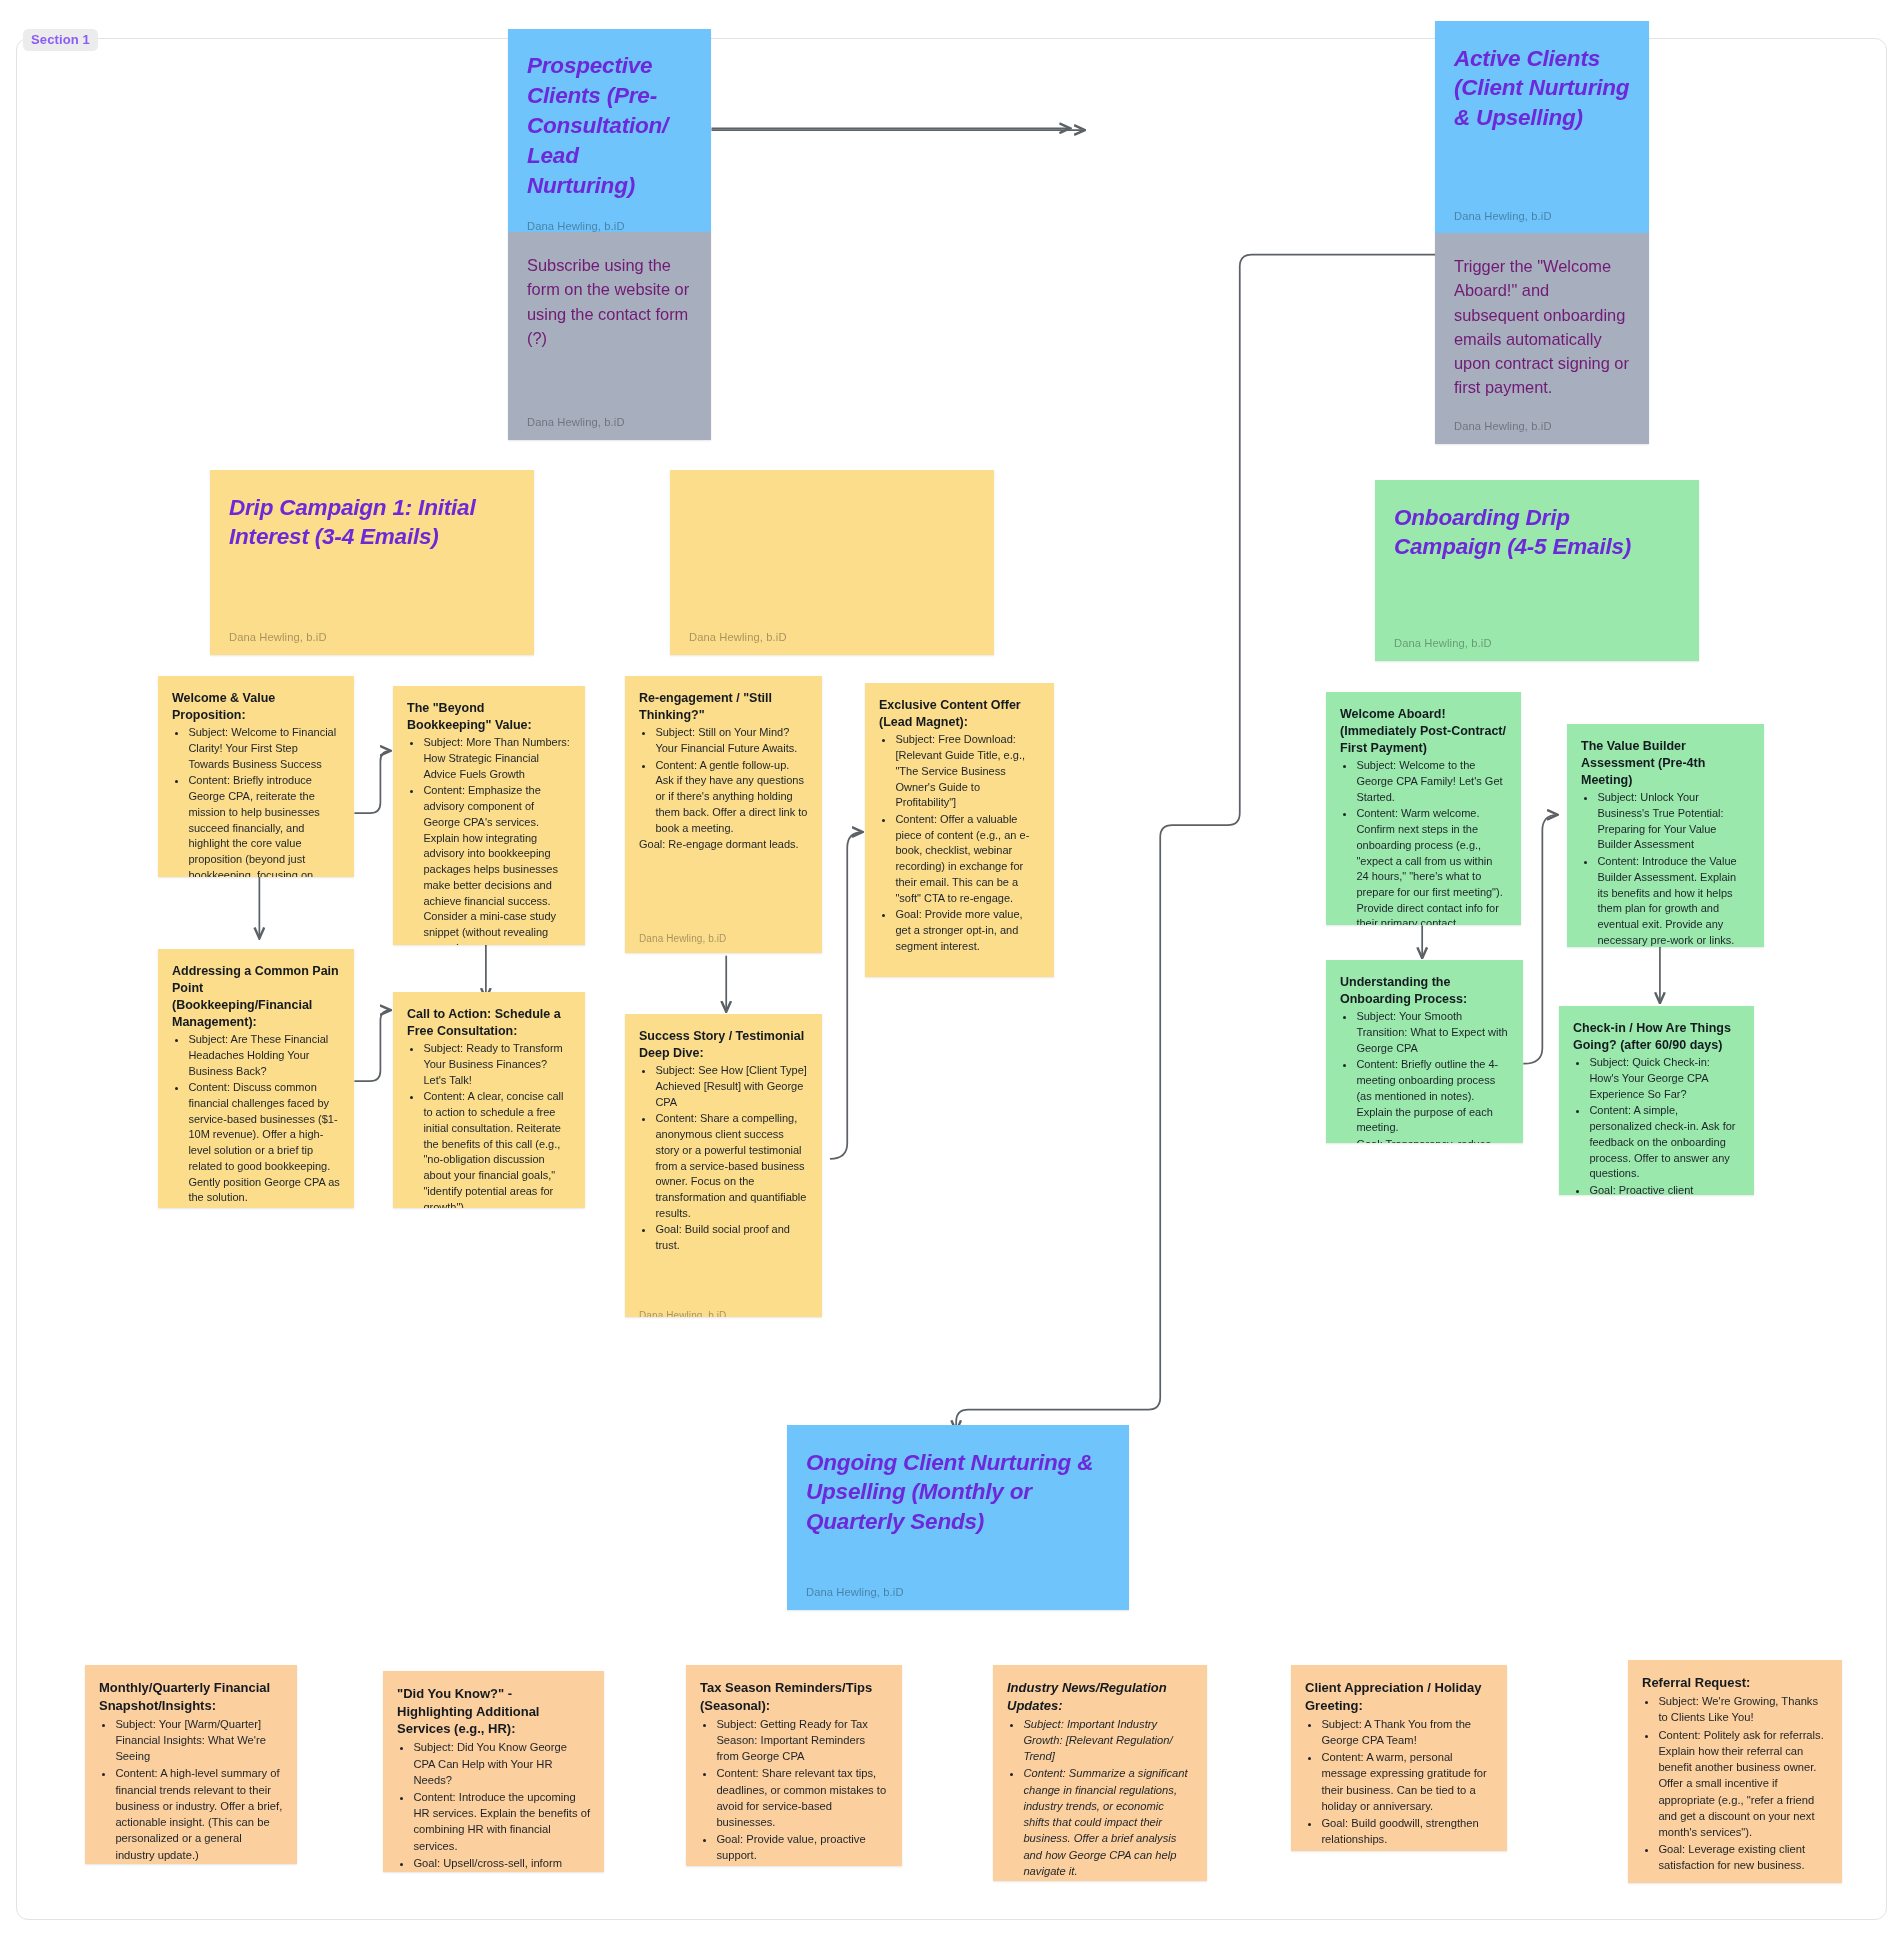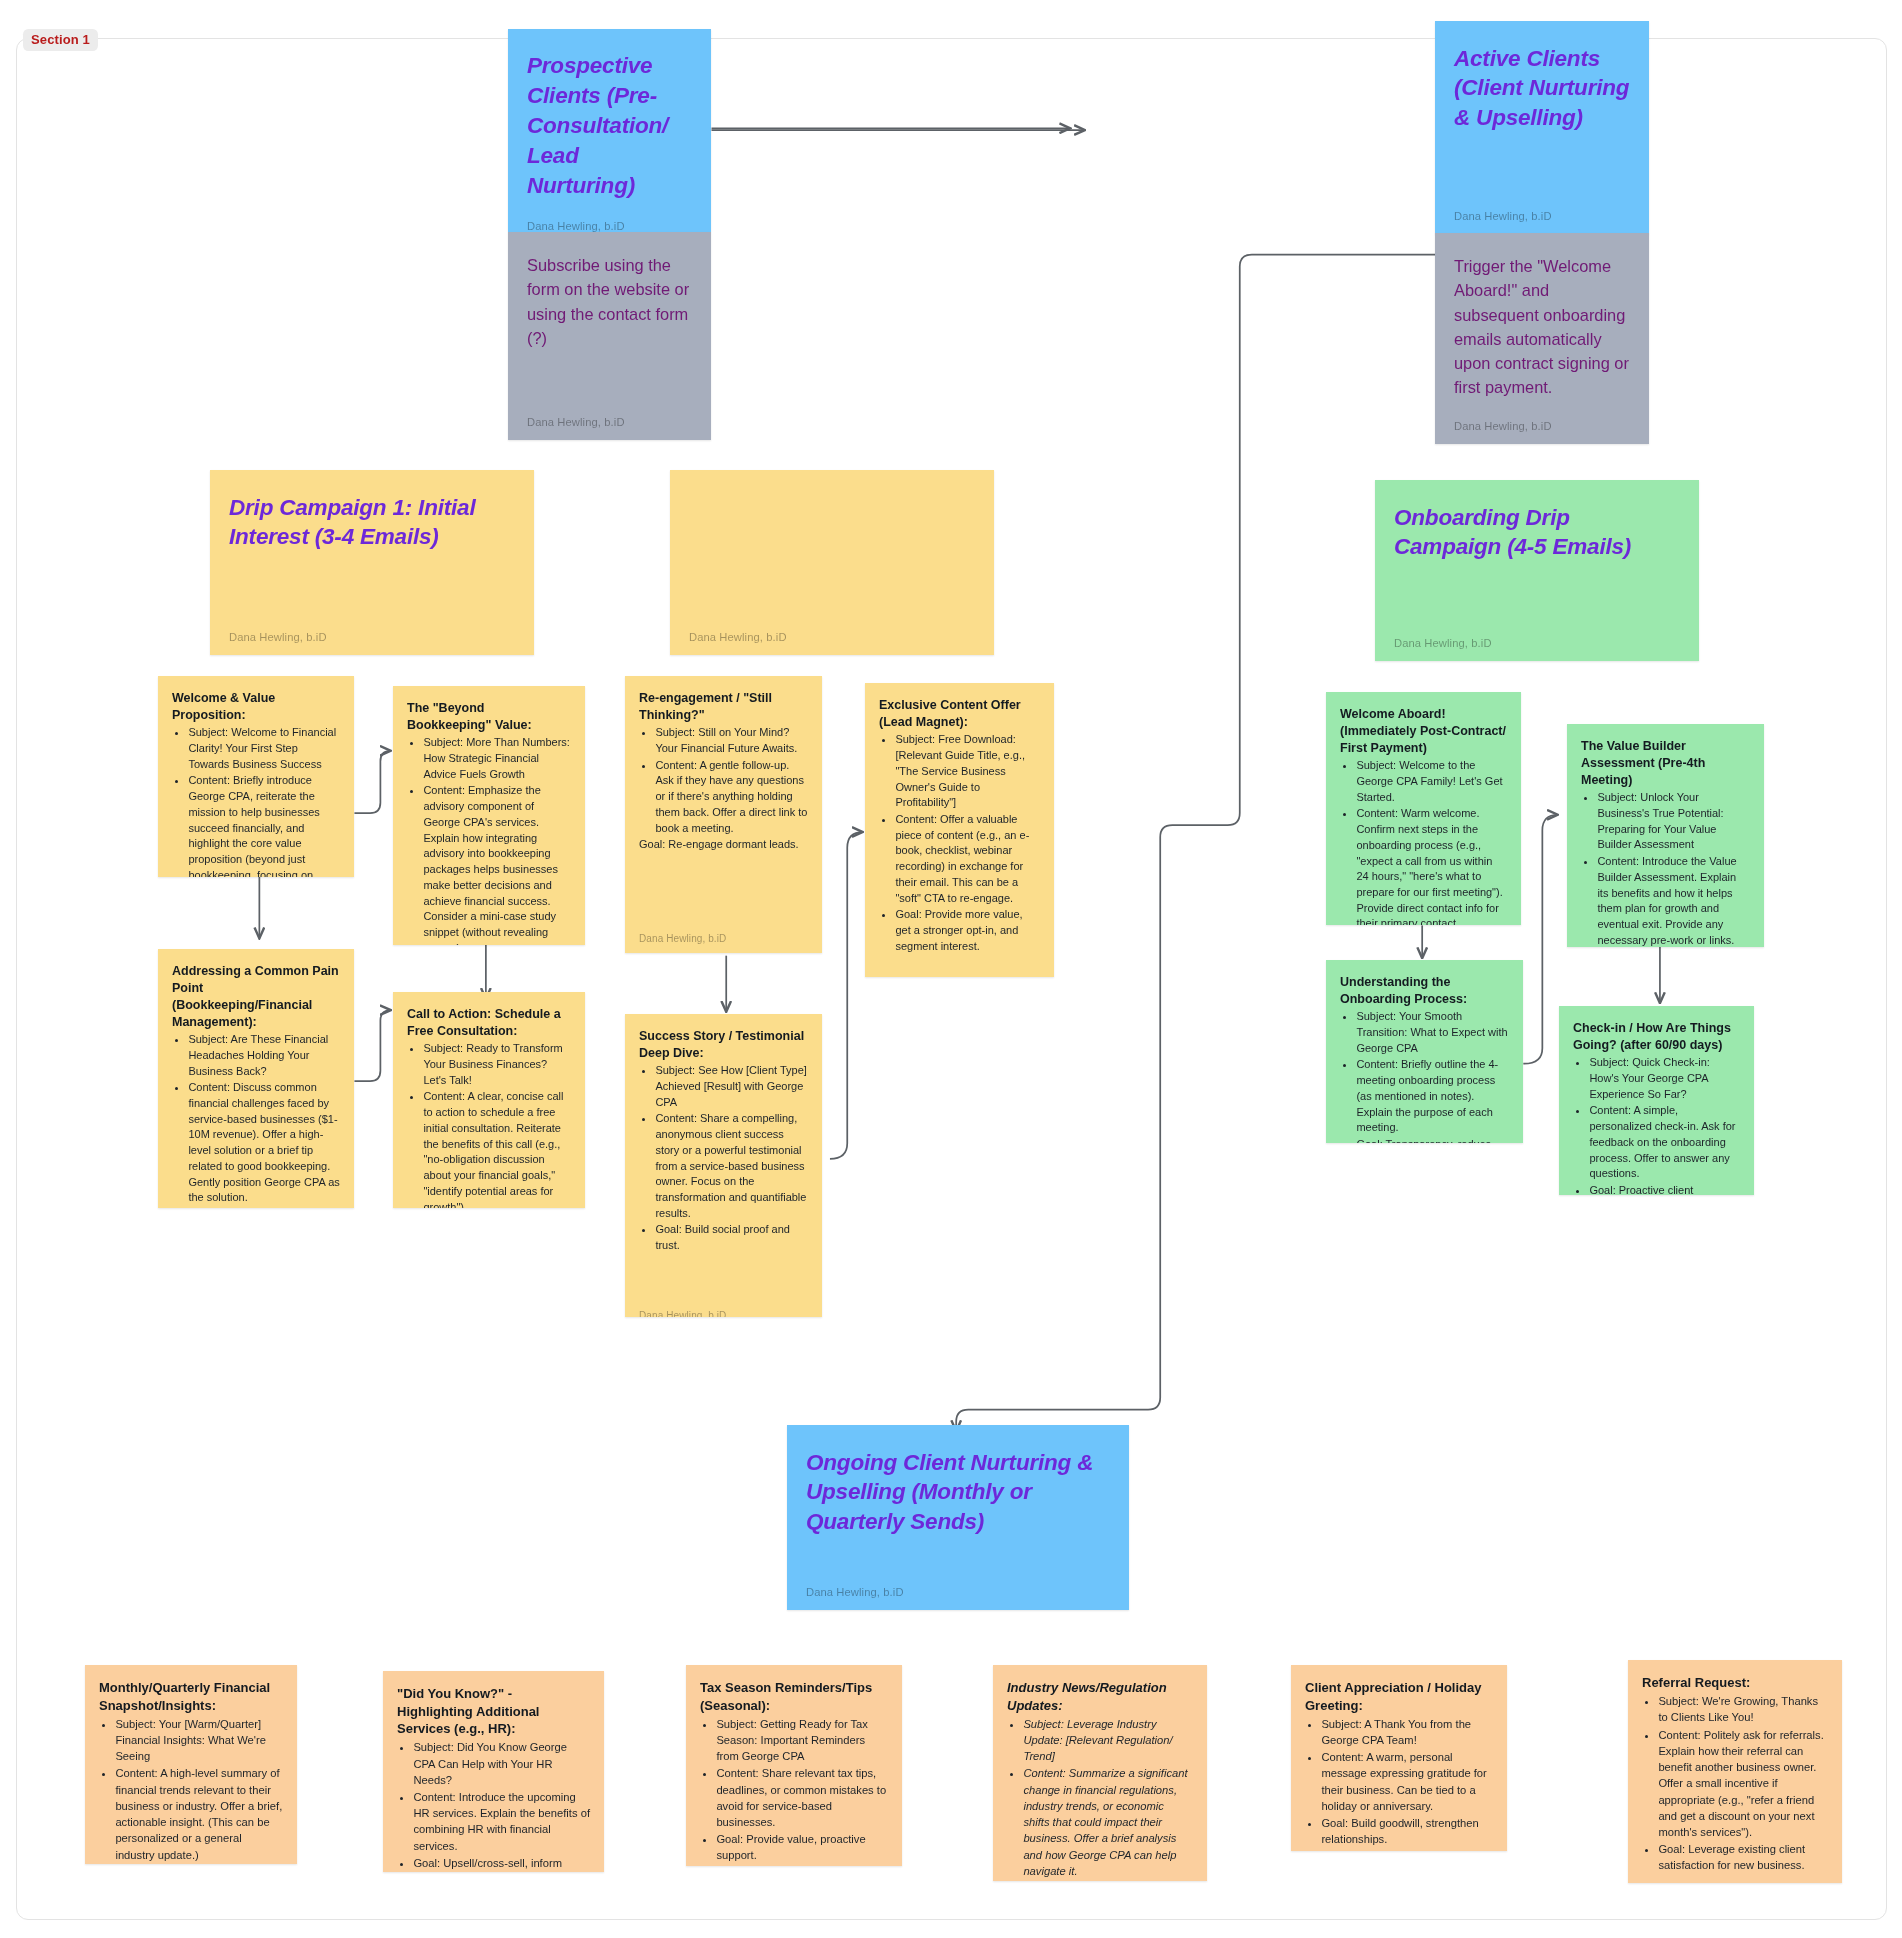--- a/index.html
+++ b/index.html
@@ -22,21 +22,21 @@
     left: 15.6px; top: 38px;
     width: 1871px; height: 1882px;
     border: 0.9px solid #e3e3e3;
     border-radius: 12px;
     background: #ffffff;
   }
   .section-tag {
     position: absolute;
     left: 22.5px; top: 28.5px;
     background: #ececec;
-    color: #b91c1c;
+    color: #8b5cf6;
     font-size: 13px;
     font-weight: 700;
     padding: 3.5px 8.6px 4.3px;
     border-radius: 5.2px;
     letter-spacing: 0.1px;
     z-index: 5;
   }
 
   
   .card {
@@ -377,21 +377,21 @@
         <li>Goal: Provide value, proactive support.</li>
       </ul>
     </div>
     <div class="byline">Dana Hewling, b.iD</div>
   </div>
 
   <div class="card orange det big" style="left:993px; top:1665px; width:214px; height:216px;font-style:italic;">
     <div class="body">
       <h3>Industry News/Regulation Updates:</h3>
       <ul>
-        <li>Subject: Leverage Industry Update: [Relevant Regulation/ Trend]</li>
+        <li>Subject: Important Industry Growth: [Relevant Regulation/ Trend]</li>
         <li>Content: Summarize a significant change in financial regulations, industry trends, or economic shifts that could impact their business. Offer a brief analysis and how George CPA can help navigate it.</li>
         <li>Goal: Position as knowledgeable partner, value-add.</li>
       </ul>
     </div>
 
   </div>
 
   <div class="card orange det big" style="left:1291px; top:1665px; width:216px; height:186px;">
     <div class="body">
       <h3>Client Appreciation / Holiday Greeting:</h3>

